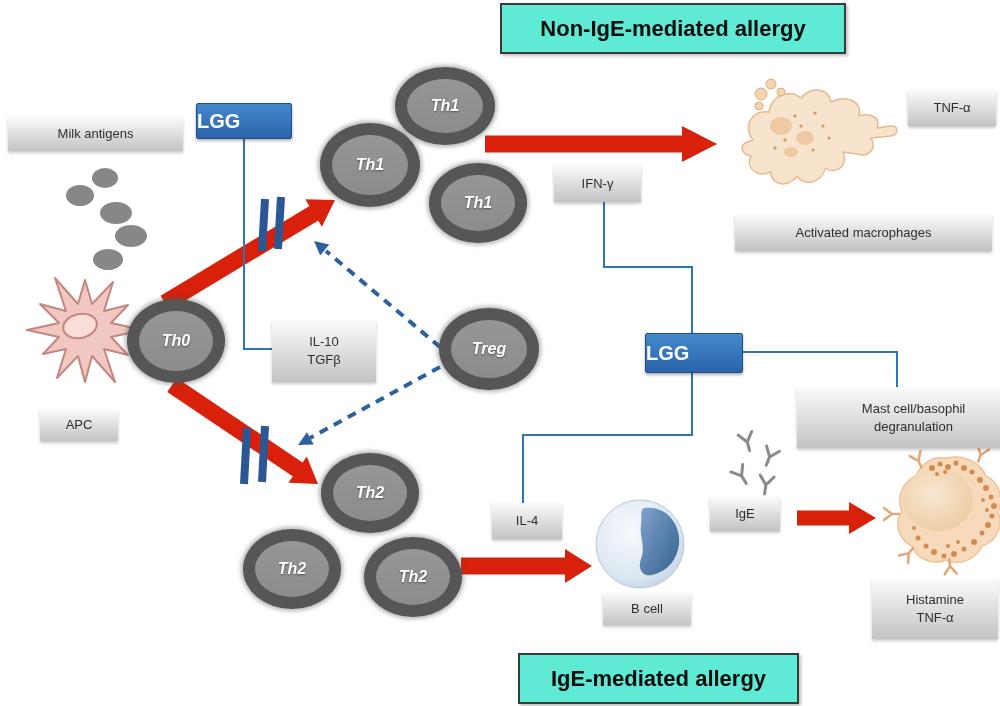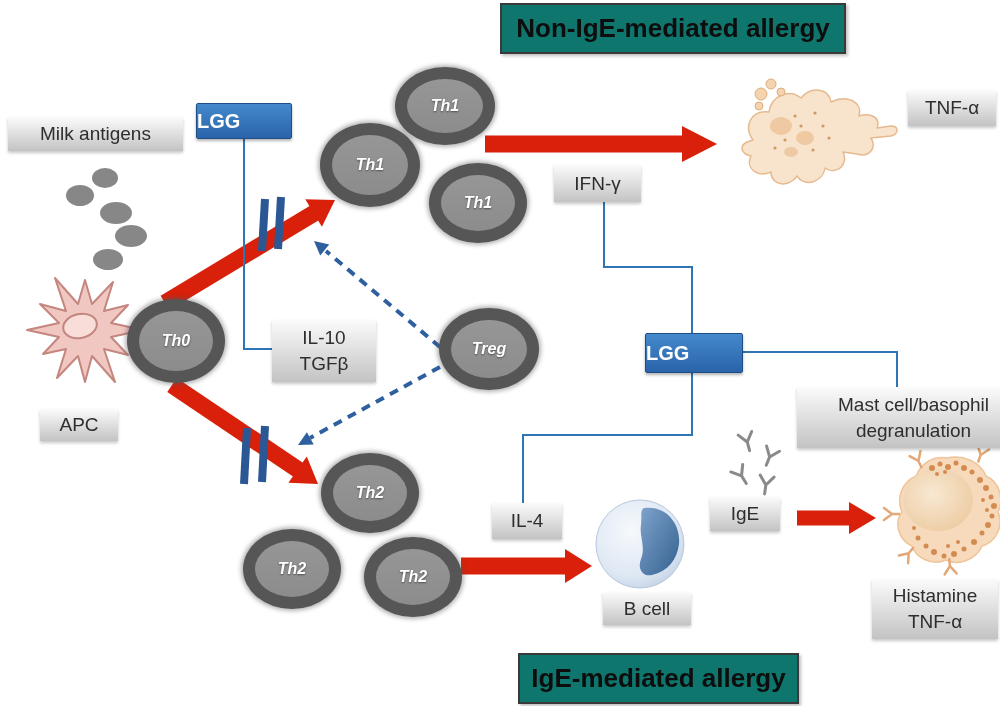--- a/index.html
+++ b/index.html
@@ -5,28 +5,28 @@
   html,body{margin:0;padding:0;background:#ffffff;}
   .canvas{
     position:relative;width:1000px;height:706px;background:#ffffff;
     font-family:"Liberation Sans",sans-serif;overflow:hidden;
   }
   .overlay{position:absolute;left:0;top:0;width:1000px;height:706px;overflow:visible;}
   
   .glabel{
     position:absolute;display:flex;flex-direction:column;align-items:center;justify-content:center;
     background:linear-gradient(#fbfbfb,#c3c3c3);
-    color:#2e2e2e;font-size:19px;line-height:1.35;text-align:center;
+    color:#2e2e2e;font-size:13px;line-height:1.35;text-align:center;
     box-shadow:0 2px 3px rgba(0,0,0,.22);
   }
   
   .title{
     position:absolute;display:flex;align-items:center;justify-content:center;
-    background:#0f766e;border:2px solid #3a3a3a;color:#0d0d0d;
-    font-weight:bold;font-size:26px;box-shadow:2px 2px 3px rgba(0,0,0,.25);
+    background:#5eead4;border:2px solid #3a3a3a;color:#0d0d0d;
+    font-weight:bold;font-size:22px;box-shadow:2px 2px 3px rgba(0,0,0,.25);
   }
   
   .lgg{
     position:absolute;display:flex;align-items:center;justify-content:flex-start;
     background:linear-gradient(var(--lgg_light),var(--lgg_dark));
     border:1px solid #1f4e86;border-radius:2px;
     color:#ffffff;font-weight:bold;font-size:20px;
     box-shadow:0 2px 3px rgba(0,0,0,.3);
   }
   
@@ -280,20 +280,23 @@
   <div class="glabel" style="left:272px;top:320px;width:104px;height:62px;">
     <span>IL-10</span>
     <span>TGFβ</span>
   </div>
   <div class="glabel" style="left:554px;top:165px;width:87px;height:37px;justify-content:center;">
     <span>IFN-γ</span>
   </div>
   <div class="glabel" style="left:908px;top:90px;width:88px;height:36px;">
     <span>TNF-α</span>
   </div>
+  <div class="glabel" style="left:735px;top:214px;width:257px;height:37px;">
+    <span>Activated macrophages</span>
+  </div>
   <div class="glabel" style="left:797px;top:387px;width:233px;height:61px;">
     <span>Mast cell/basophil</span>
     <span>degranulation</span>
   </div>
   <div class="glabel" style="left:492px;top:503px;width:70px;height:36px;">
     <span>IL-4</span>
   </div>
   <div class="glabel" style="left:710px;top:497px;width:70px;height:34px;">
     <span>IgE</span>
   </div>

